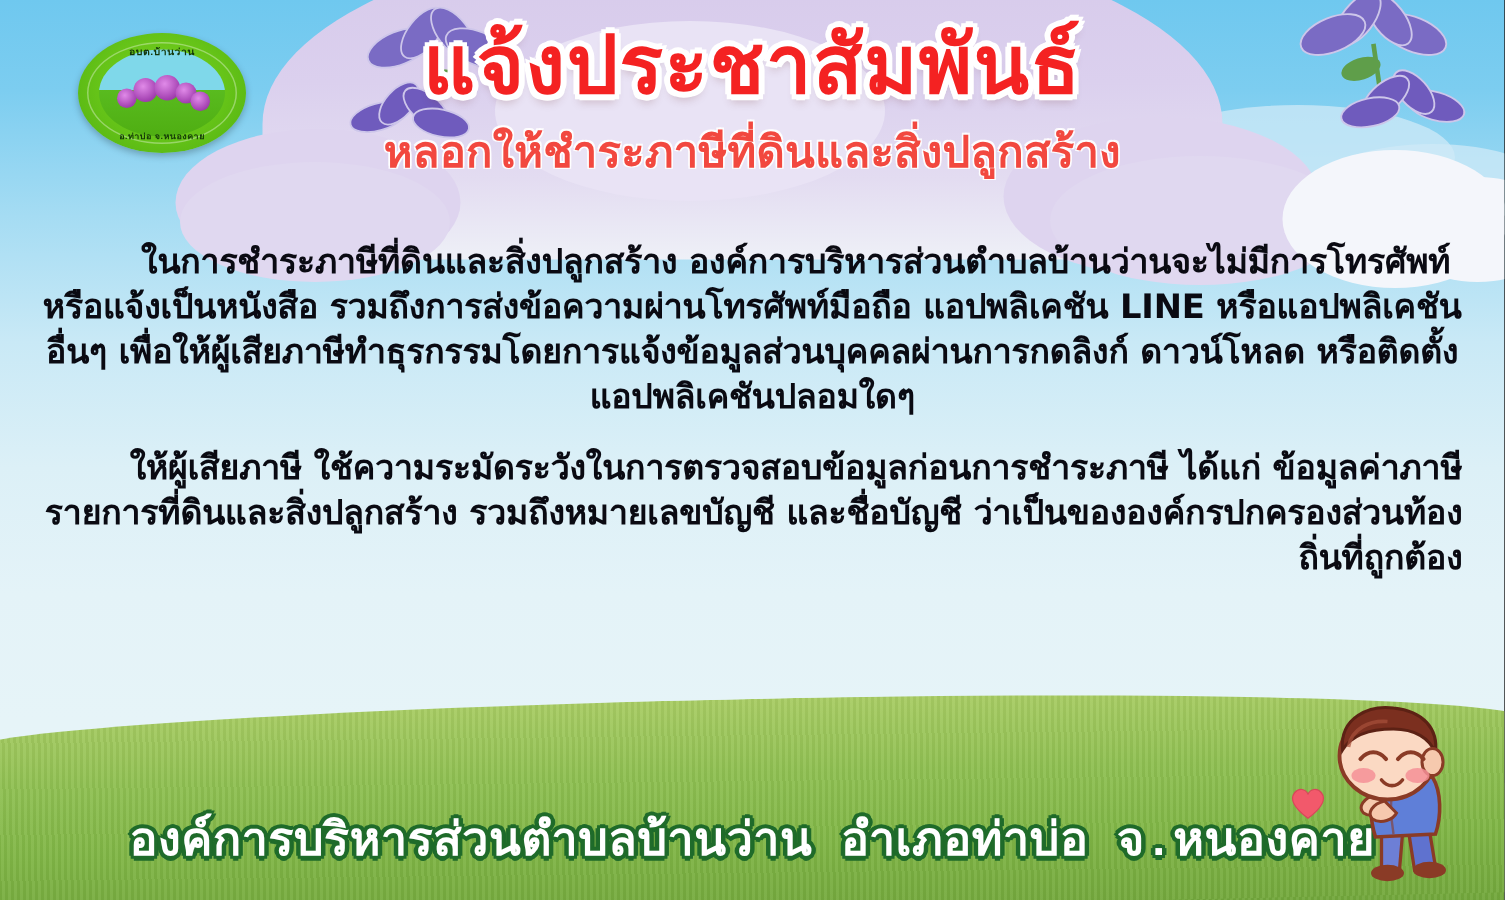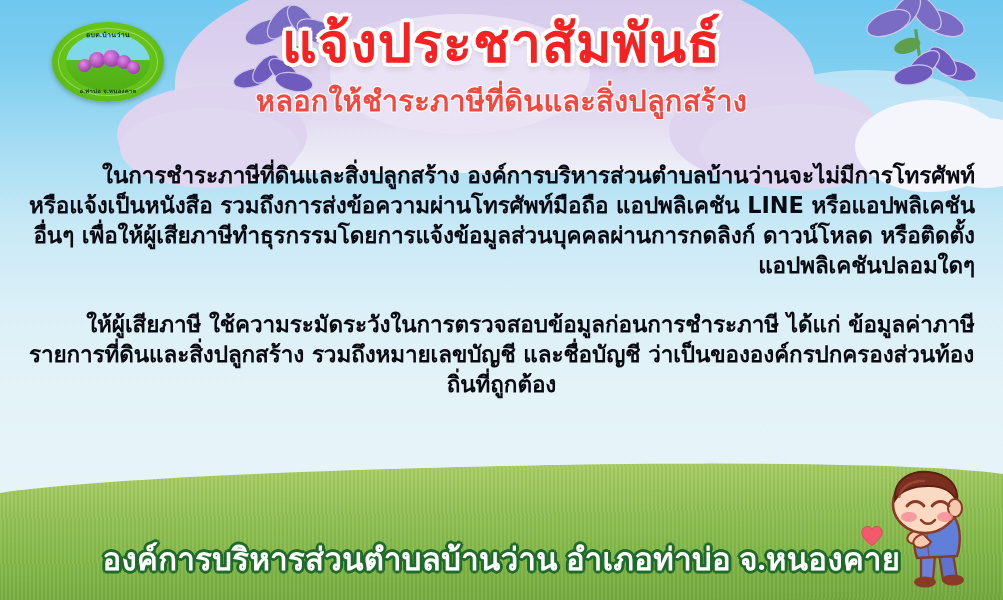--- a/index.html
+++ b/index.html
@@ -182,22 +182,22 @@
   }
   .para {
     font-family: "DejaVu Sans", "Liberation Sans", sans-serif;
     font-size: 22.5px;
     font-weight: bold;
     color: #0a0a12;
     line-height: 1.34;
     letter-spacing: -0.1px;
   }
   .para.p1 { text-align: center; }
-  .para.p2 { margin-top: 14px; text-indent: 58px; text-align: right; }
-  .para.p3 { margin-top: 28px; text-indent: 58px; text-align: center; }
+  .para.p2 { margin-top: 14px; text-indent: 58px; text-align: center; }
+  .para.p3 { margin-top: 16px; text-indent: 58px; text-align: right; }
 
   
   .grass {
     position: absolute;
     left: -20px;
     right: -20px;
     bottom: -6px;
     height: 140px;
     background:
       repeating-linear-gradient(90deg, rgba(255,255,255,.055) 0 2px, rgba(0,0,0,.035) 2px 4px),
@@ -214,21 +214,21 @@
       repeating-linear-gradient(90deg, rgba(255,255,255,.05) 0 2px, rgba(0,0,0,.03) 2px 4px),
       linear-gradient(180deg, #8cbe50 0%, #7db243 60%, #72a73c 100%);
   }
 
   
   .footer {
     position: absolute;
     left: 0; right: 0;
     bottom: 16px;
     text-align: center;
-    font-family: Liberation Serif, serif;
+    font-family: Liberation Mono, monospace;
     font-size: 31px;
     font-weight: bold;
     color: #ffffff;
     letter-spacing: .4px;
     text-shadow:
       -2px -2px 0 #1f6b2a, 2px -2px 0 #1f6b2a, -2px 2px 0 #1f6b2a, 2px 2px 0 #1f6b2a,
       -3px 0 0 #1f6b2a, 3px 0 0 #1f6b2a, 0 -3px 0 #1f6b2a, 0 3px 0 #1f6b2a;
   }
 
   

